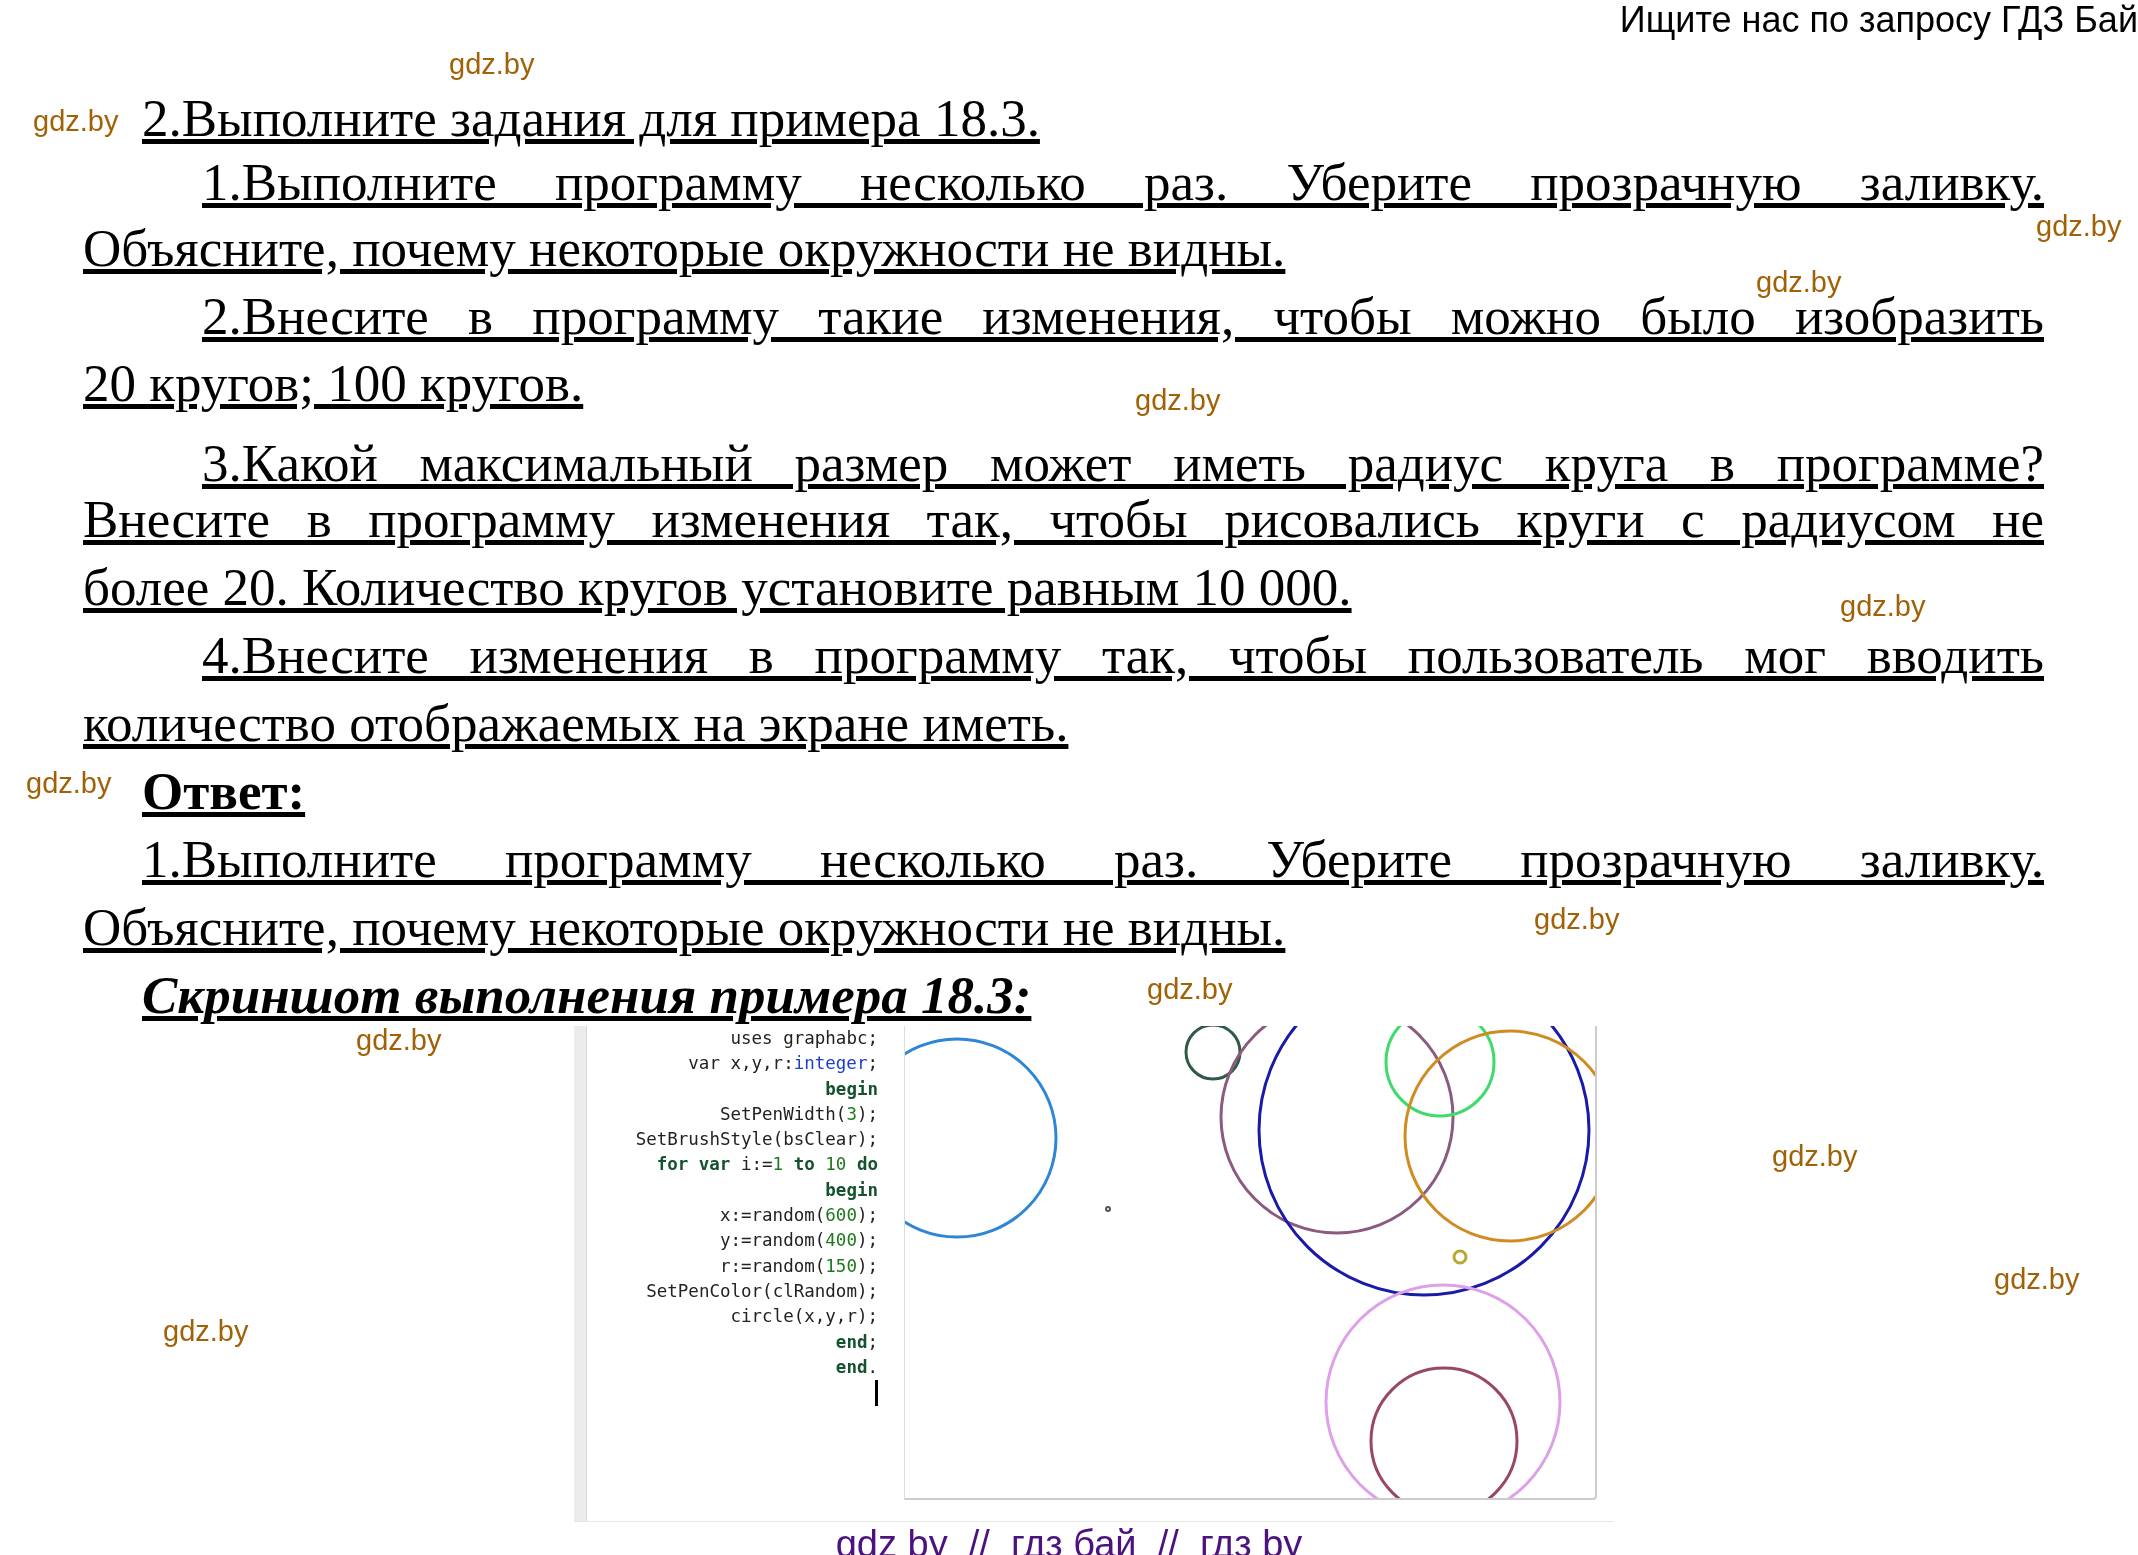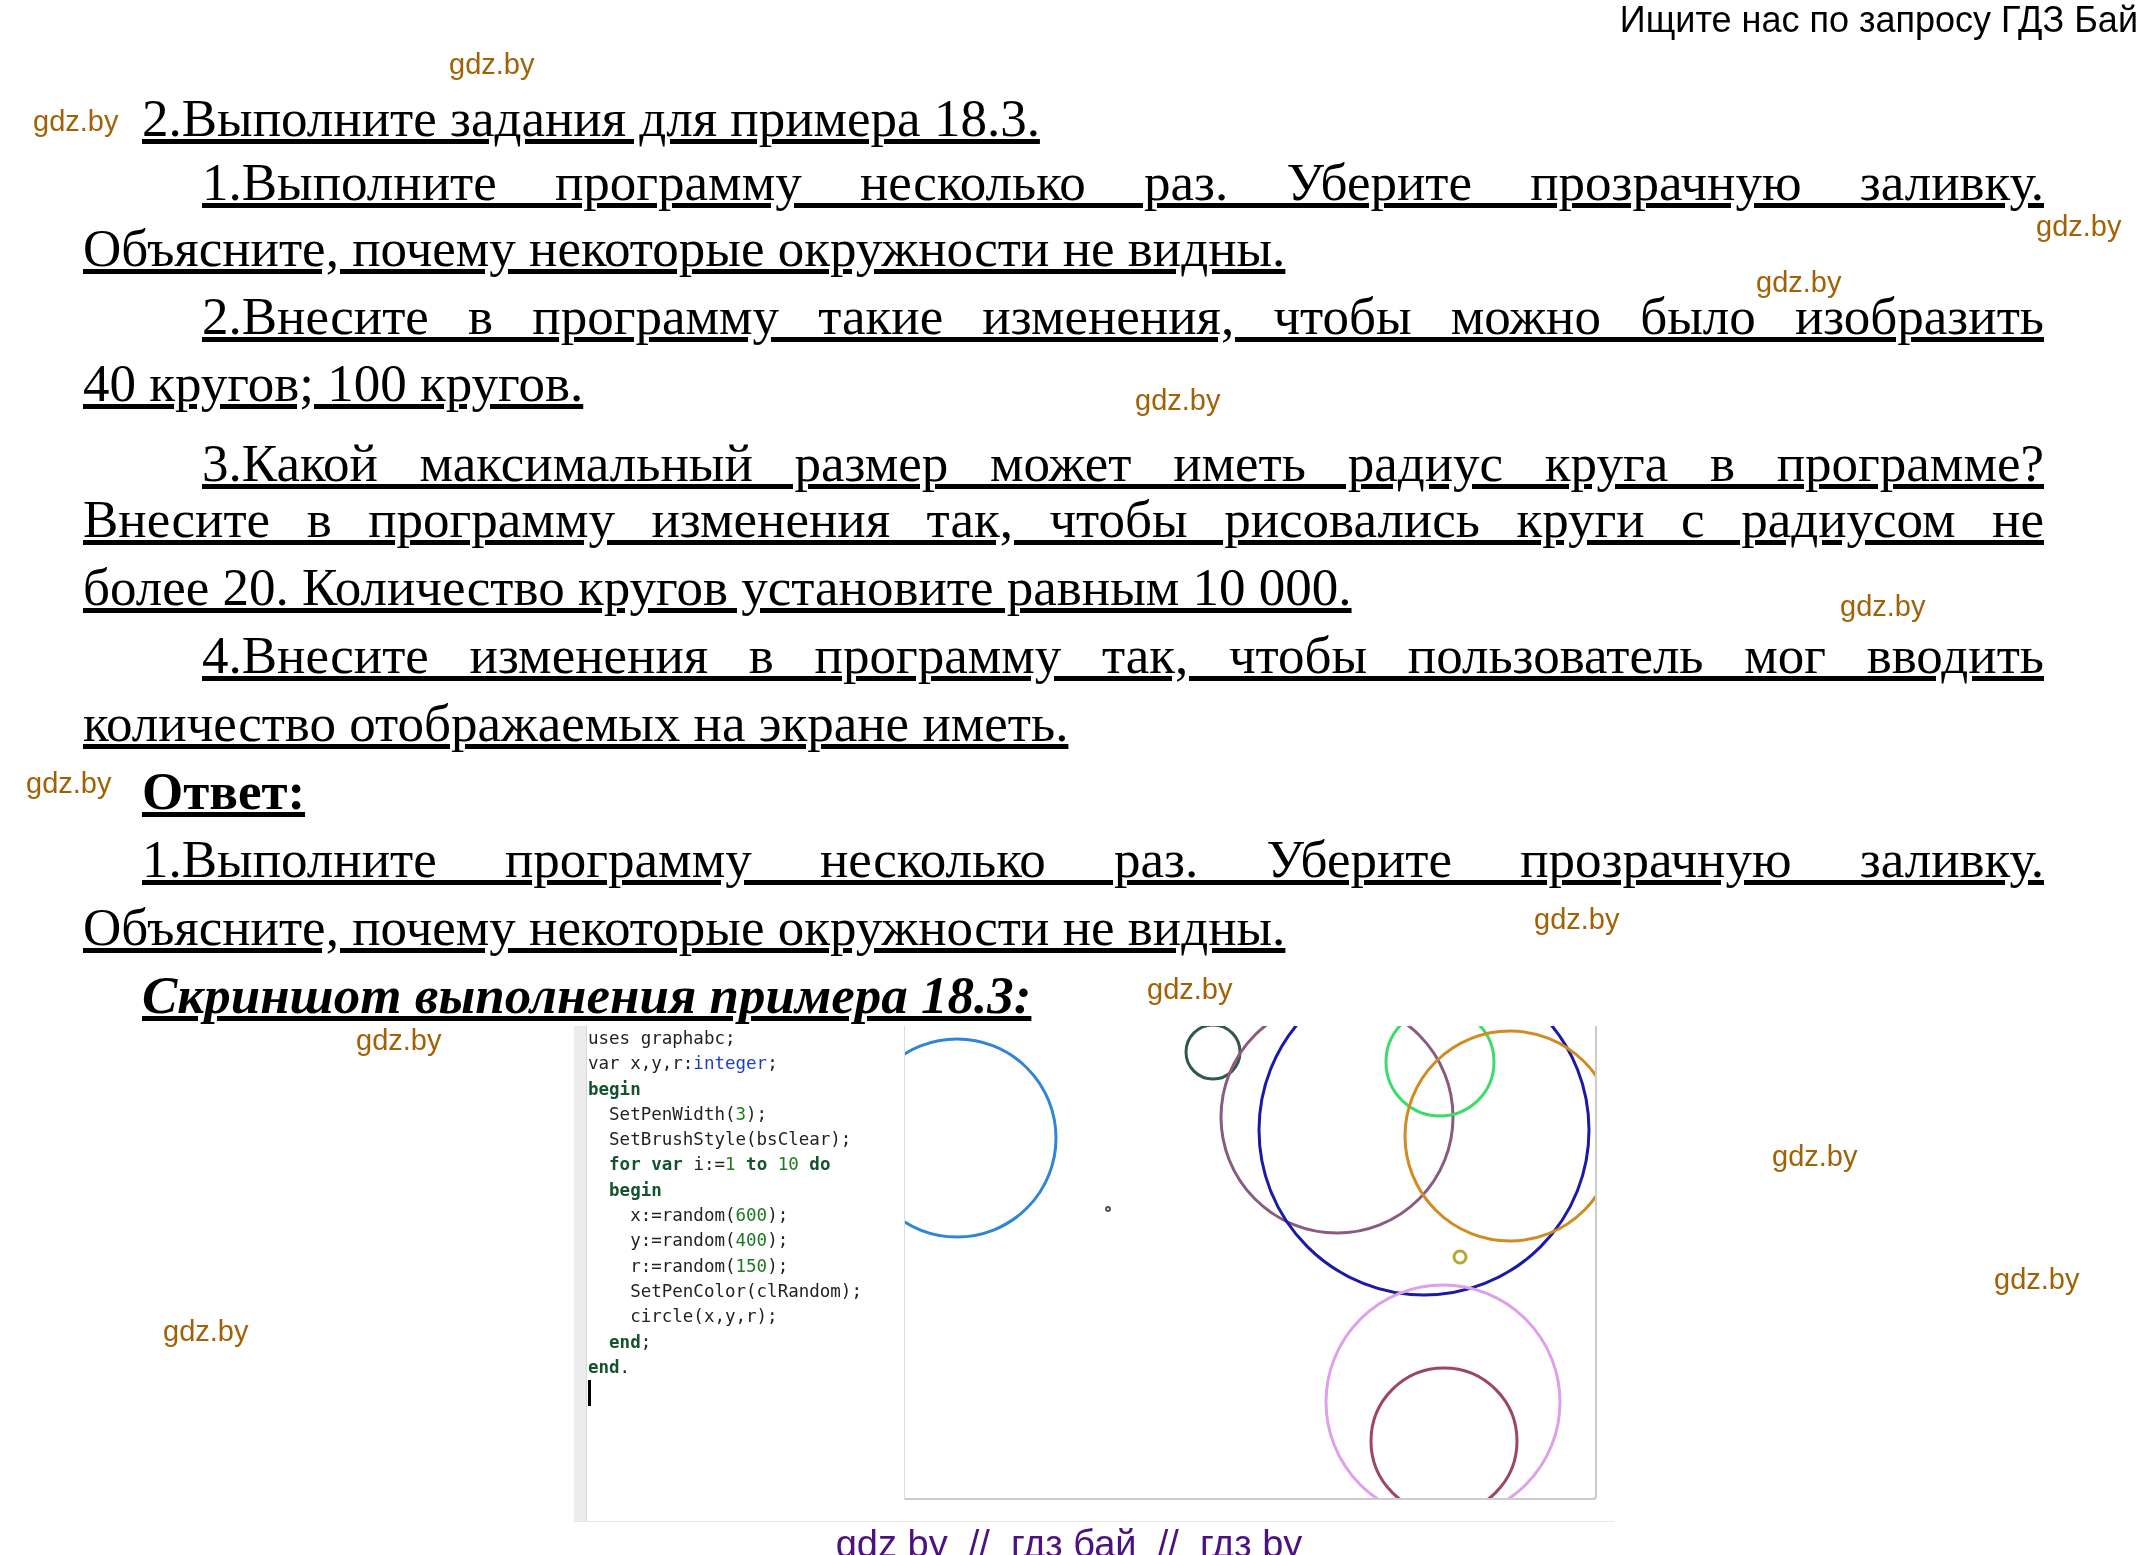--- a/index.html
+++ b/index.html
@@ -4,21 +4,21 @@
 <style>
   html, body { margin:0; padding:0; background:#fff; }
   body { width:2138px; height:1555px; position:relative; overflow:hidden; font-family:"Liberation Serif", serif; color:#000; }
   .abs { position:absolute; }
   .banner { left:0; right:0; top:0; text-align:right; font-family:"Liberation Sans", sans-serif; font-size:36px; color:#000000; line-height:40px; }
   .wm { font-family:"Liberation Sans", sans-serif; font-size:29px; color:#a16207; line-height:32px; white-space:nowrap; }
   .line { font-size:53px; line-height:60px; white-space:nowrap;text-decoration:underline; }
   .just { text-align:justify; text-align-last:justify; }
   .bold { font-weight:bold; }
   .bi { font-weight:bold; font-style:italic; }
-  .shot { left:574px; top:1026px; width:1040px; height:496px; background:#fff; }
+  .shot { left:574px; top:1026px; width:1040px; height:496px; background:#fff;text-align:right; }
   .gutter { position:absolute; left:0; top:0; width:12px; height:496px; background:#ececec; border-right:1px solid #d8d8d8; }
   .code { position:absolute; left:14px; top:0; width:290px; font-family:"DejaVu Sans Mono", monospace; font-size:17.5px; line-height:25.3px; color:#222; white-space:pre; }
   .kw { font-weight:bold; color:#14532d; }
   .tp { color:#1a3fd0; }
   .nm { color:#1e7a1e; }
   .caret { display:inline-block; width:3px; height:26px; background:#000; vertical-align:top; }
   .canvas { position:absolute; left:330px; top:0; width:690px; height:472px; border-right:2px solid #ccc; border-bottom:2px solid #ccc; border-left:1px solid #ddd; border-radius:0 0 4px 0; overflow:hidden; background:#fff; }
   .footer { left:0; right:0; top:1522px; text-align:center; font-family:"Liberation Sans", sans-serif; font-size:38px; color:#4b1280; line-height:44px; white-space:pre; }
   .rule { left:574px; top:1521px; width:1040px; height:1px; background:#e6e6e6; }
 </style>
@@ -44,21 +44,21 @@
     <div class="abs wm" style="left: 973px; top: 1395px;">gdz.by</div>
     <div class="abs wm" style="left: 751px; top: 1460px;">gdz.by</div>
   </div>
 
 <div class="abs line" style="left:142px; top:88px;">2.Выполните задания для примера 18.3.</div>
 
 <div class="abs line just" style="left:202px; width:1842px; top:152px;">1.Выполните программу несколько раз. Уберите прозрачную заливку.</div>
 <div class="abs line" style="left:83px; top:218px;">Объясните, почему некоторые окружности не видны.</div>
 
 <div class="abs line just" style="left:202px; width:1842px; top:286px;">2.Внесите в программу такие изменения, чтобы можно было изобразить</div>
-<div class="abs line" style="left:83px; top:353px;">40 кругов; 100 кругов.</div>
+<div class="abs line" style="left:83px; top:353px;">20 кругов; 100 кругов.</div>
 
 <div class="abs line just" style="left:202px; width:1842px; top:421px;margin-top:12px;">3.Какой максимальный размер может иметь радиус круга в программе?</div>
 <div class="abs line just" style="left:83px; width:1961px; top:489px;">Внесите в программу изменения так, чтобы рисовались круги с радиусом не</div>
 <div class="abs line" style="left:83px; top:557px;">более 20. Количество кругов установите равным 10 000.</div>
 
 <div class="abs line just" style="left:202px; width:1842px; top:625px;">4.Внесите изменения в программу так, чтобы пользователь мог вводить</div>
 <div class="abs line" style="left:83px; top:693px;">количество отображаемых на экране иметь.</div>
 
 <div class="abs line bold" style="left:142px; top:761px;">Ответ:</div>
 

